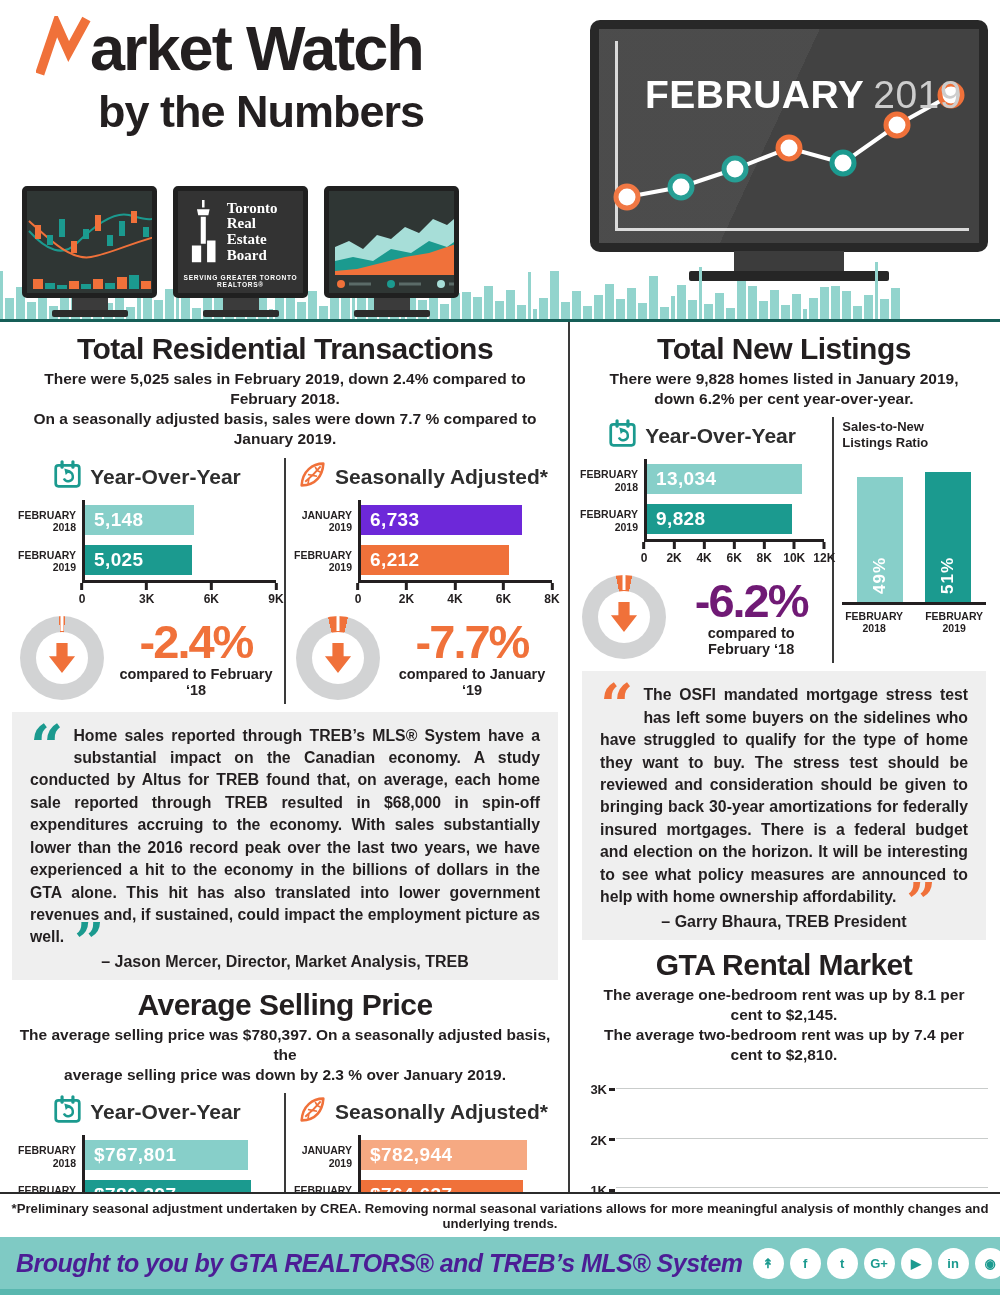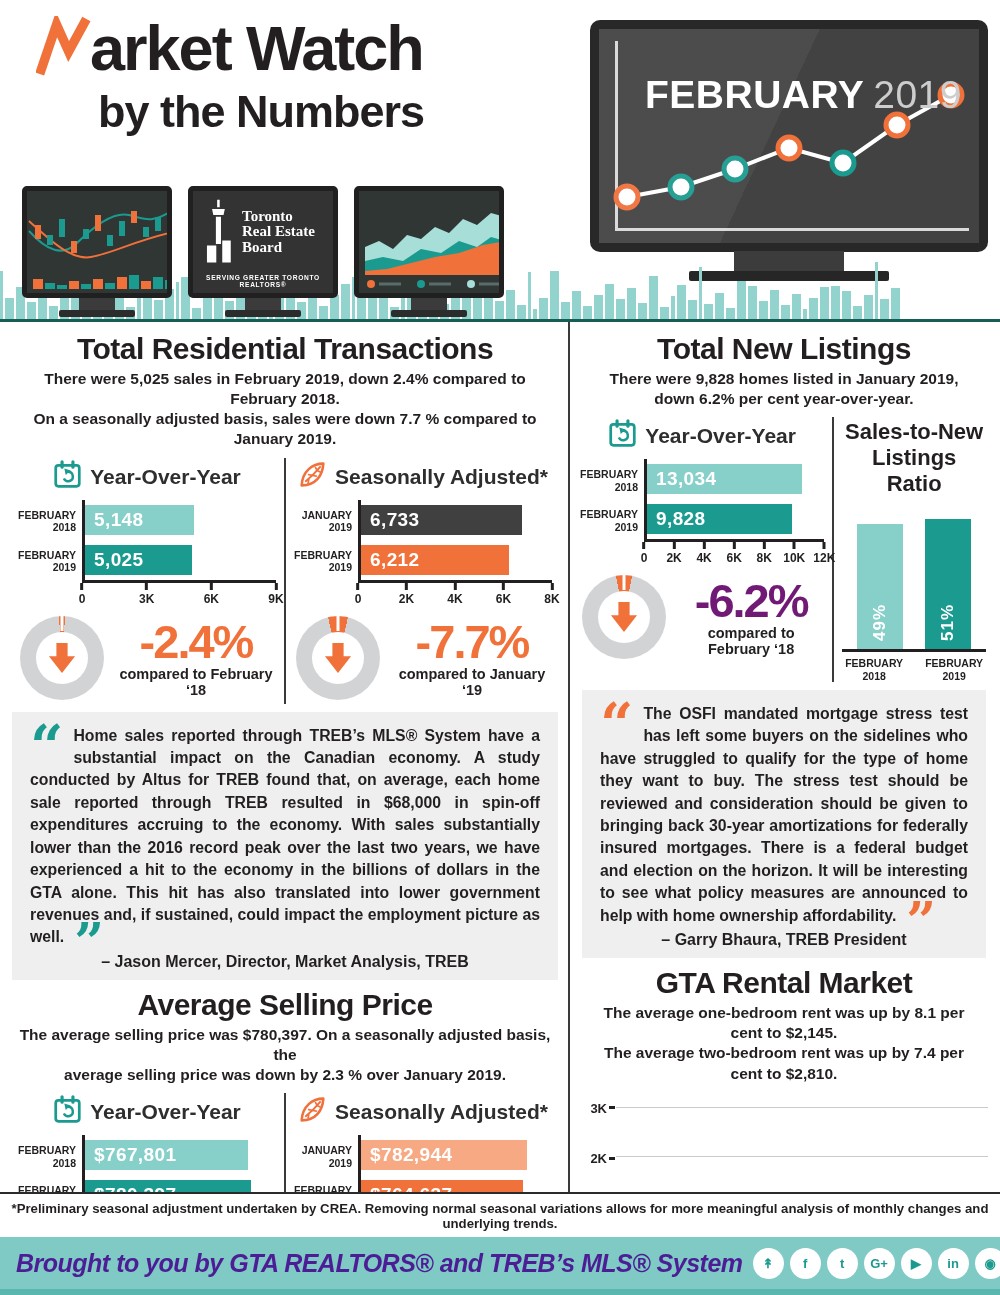--- a/index.html
+++ b/index.html
@@ -23,21 +23,21 @@
   .tv-gloss{position:absolute;inset:0;background:linear-gradient(115deg,rgba(255,255,255,.05) 0 46%,transparent 46%);}
   .tv-plot{position:absolute;left:16px;right:10px;top:12px;bottom:12px;border-left:3px solid #d9d9d9;border-bottom:3px solid #d9d9d9;}
   .tv-text{position:absolute;left:46px;top:44px;font-size:39px;font-weight:800;color:#fff;letter-spacing:.5px;white-space:nowrap;}
   .tv-text .year{color:#cdcdcd;font-weight:400;margin-left:9px;}
   .tv-line{position:absolute;inset:0;}
   .tv-stand{width:110px;height:20px;background:#3c3c3c;margin:-1px auto 0;}
   .tv-base{width:200px;height:10px;background:#262626;margin:0 auto;border-radius:2px;}
   .skyline{position:absolute;left:0;right:0;bottom:0;height:96px;display:flex;align-items:flex-end;gap:2px;z-index:2;overflow:hidden;}
   .skyline i{display:block;background:var(--skyline);flex:0 0 auto;}
   .monitors{position:absolute;left:22px;top:186px;display:flex;gap:16px;z-index:3;}
-  .monitor{width:150px;}
+  .monitor{width:135px;}
   .mscreen{height:112px;background:#2f3634;border:5px solid #202020;border-radius:5px;position:relative;overflow:hidden;}
   .mscreen.dark{background:#333;}
   .mstand{width:36px;height:12px;background:#3b3b3b;margin:0 auto;}
   .mbase{width:76px;height:7px;background:#2c2c2c;margin:0 auto;border-radius:2px;}
   .logo{display:flex;align-items:center;gap:7px;padding:8px 4px 0 8px;}
   .logo-text{color:#fff;font-family:"Liberation Serif",serif;font-weight:700;font-size:15px;line-height:1.04;}
   .logo-tag{position:absolute;bottom:5px;left:0;right:0;text-align:center;color:#fff;font-size:6.6px;font-weight:700;letter-spacing:.7px;}
 
   
   .main{flex:1 1 auto;display:flex;overflow:hidden;}
@@ -79,21 +79,21 @@
   .teal-q .q-open,.teal-q .q-close{color:var(--teal);}
   .orange-q .q-open,.orange-q .q-close{color:var(--orange);}
   .q-attr{text-align:center;font-weight:800;font-size:16px;margin-top:4px;}
 
   
   .listings-flex{display:flex;margin-top:2px;}
   .lf-left{flex:1.7;padding-right:8px;}
   .lf-right{flex:1;border-left:2px solid #3a3a3a;padding:0 2px 0 8px;}
 
   
-  .ratio-title{font-size:22px;font-weight:800;line-height:1.18;text-align:center;margin:2px 0 12px;}
+  .ratio-title{font-size:13px;font-weight:800;line-height:1.18;text-align:left;margin:2px 0 12px;}
   .ratio-plot{display:flex;justify-content:center;gap:22px;align-items:flex-end;height:140px;}
   .rbar{width:46px;position:relative;}
   .rlab{position:absolute;bottom:8px;left:50%;transform:translateX(-50%) rotate(180deg);writing-mode:vertical-rl;color:#fff;font-weight:700;font-size:17px;letter-spacing:1px;}
   .ratio-base{height:3px;background:var(--ink);}
   .ratio-cats{display:flex;justify-content:center;gap:18px;padding-top:5px;text-align:center;font-size:10.5px;font-weight:800;}
   .ratio-cats div{width:62px;line-height:1.18;}
 
   
   .vb{display:grid;grid-template-columns:36px 1fr;margin-top:24px;}
   .vb-y{position:relative;}
@@ -384,21 +384,21 @@
                 <span><svg viewBox="0 0 32 32" width="29" height="29">
                     <path d="M28 4 C16 4 5 12 4 28 C20 28 27 17 28 4 Z" fill="none" stroke="#f0713a" stroke-width="2.8" stroke-linejoin="round"></path>
                     <path d="M8 24 C14 19 20 13 25 7" stroke="#f0713a" stroke-width="2.2" fill="none"></path>
                     <path d="M12 21 l-1 5 M16 17 l5 1 M16 17 l-5 -1 M21 11.5 l4 2 M21 11.5 l-2 -4" stroke="#f0713a" stroke-width="1.8" fill="none"></path>
                   </svg></span>
                 <span>Seasonally Adjusted*</span>
               </div>
               <div class="hb-row">
                 <div class="hb-lab">JANUARY<br>2019</div>
                 <div class="hb-zone">
-                  <div class="hb-bar" style="width:84.1625%;background:#404040">
+                  <div class="hb-bar" style="width:84.1625%;background:#6d28d9">
                     <span>6,733</span>
                   </div>
                 </div>
               </div>
               <div class="hb-row">
                 <div class="hb-lab">FEBRUARY<br>2019</div>
                 <div class="hb-zone">
                   <div class="hb-bar" style="width:77.64999999999999%;background:#f0713a">
                     <span>6,212</span>
                   </div>

